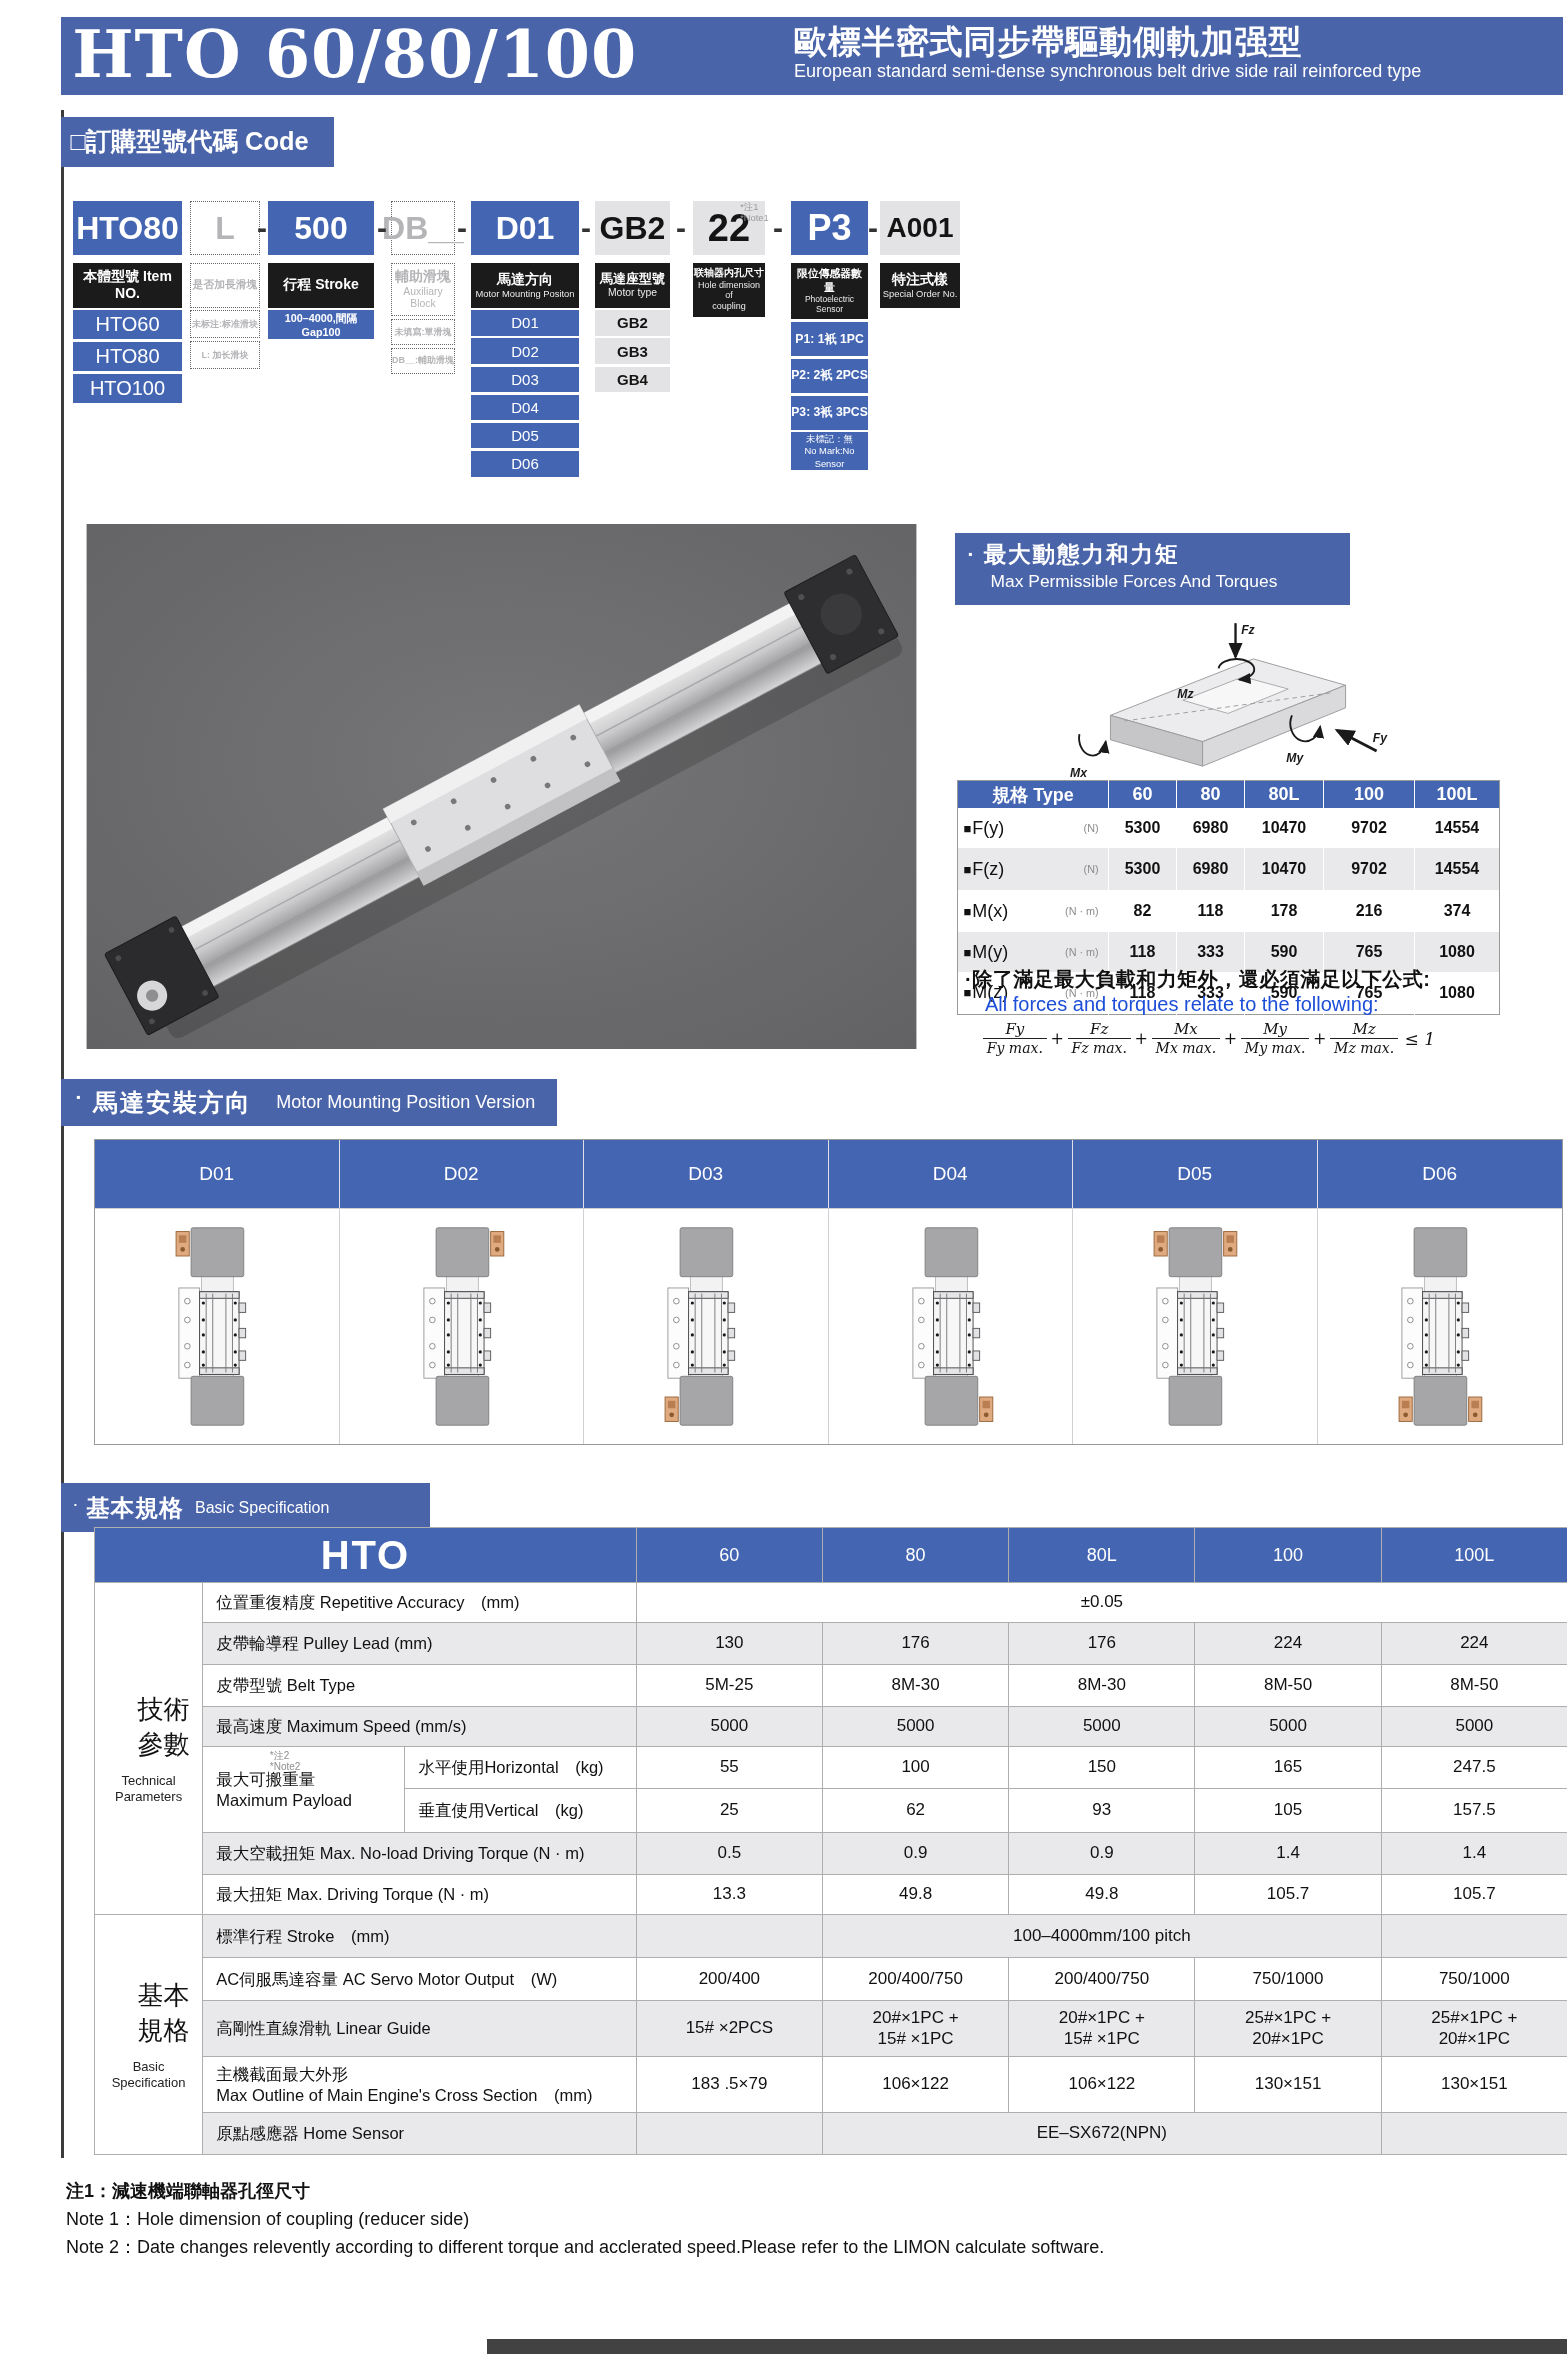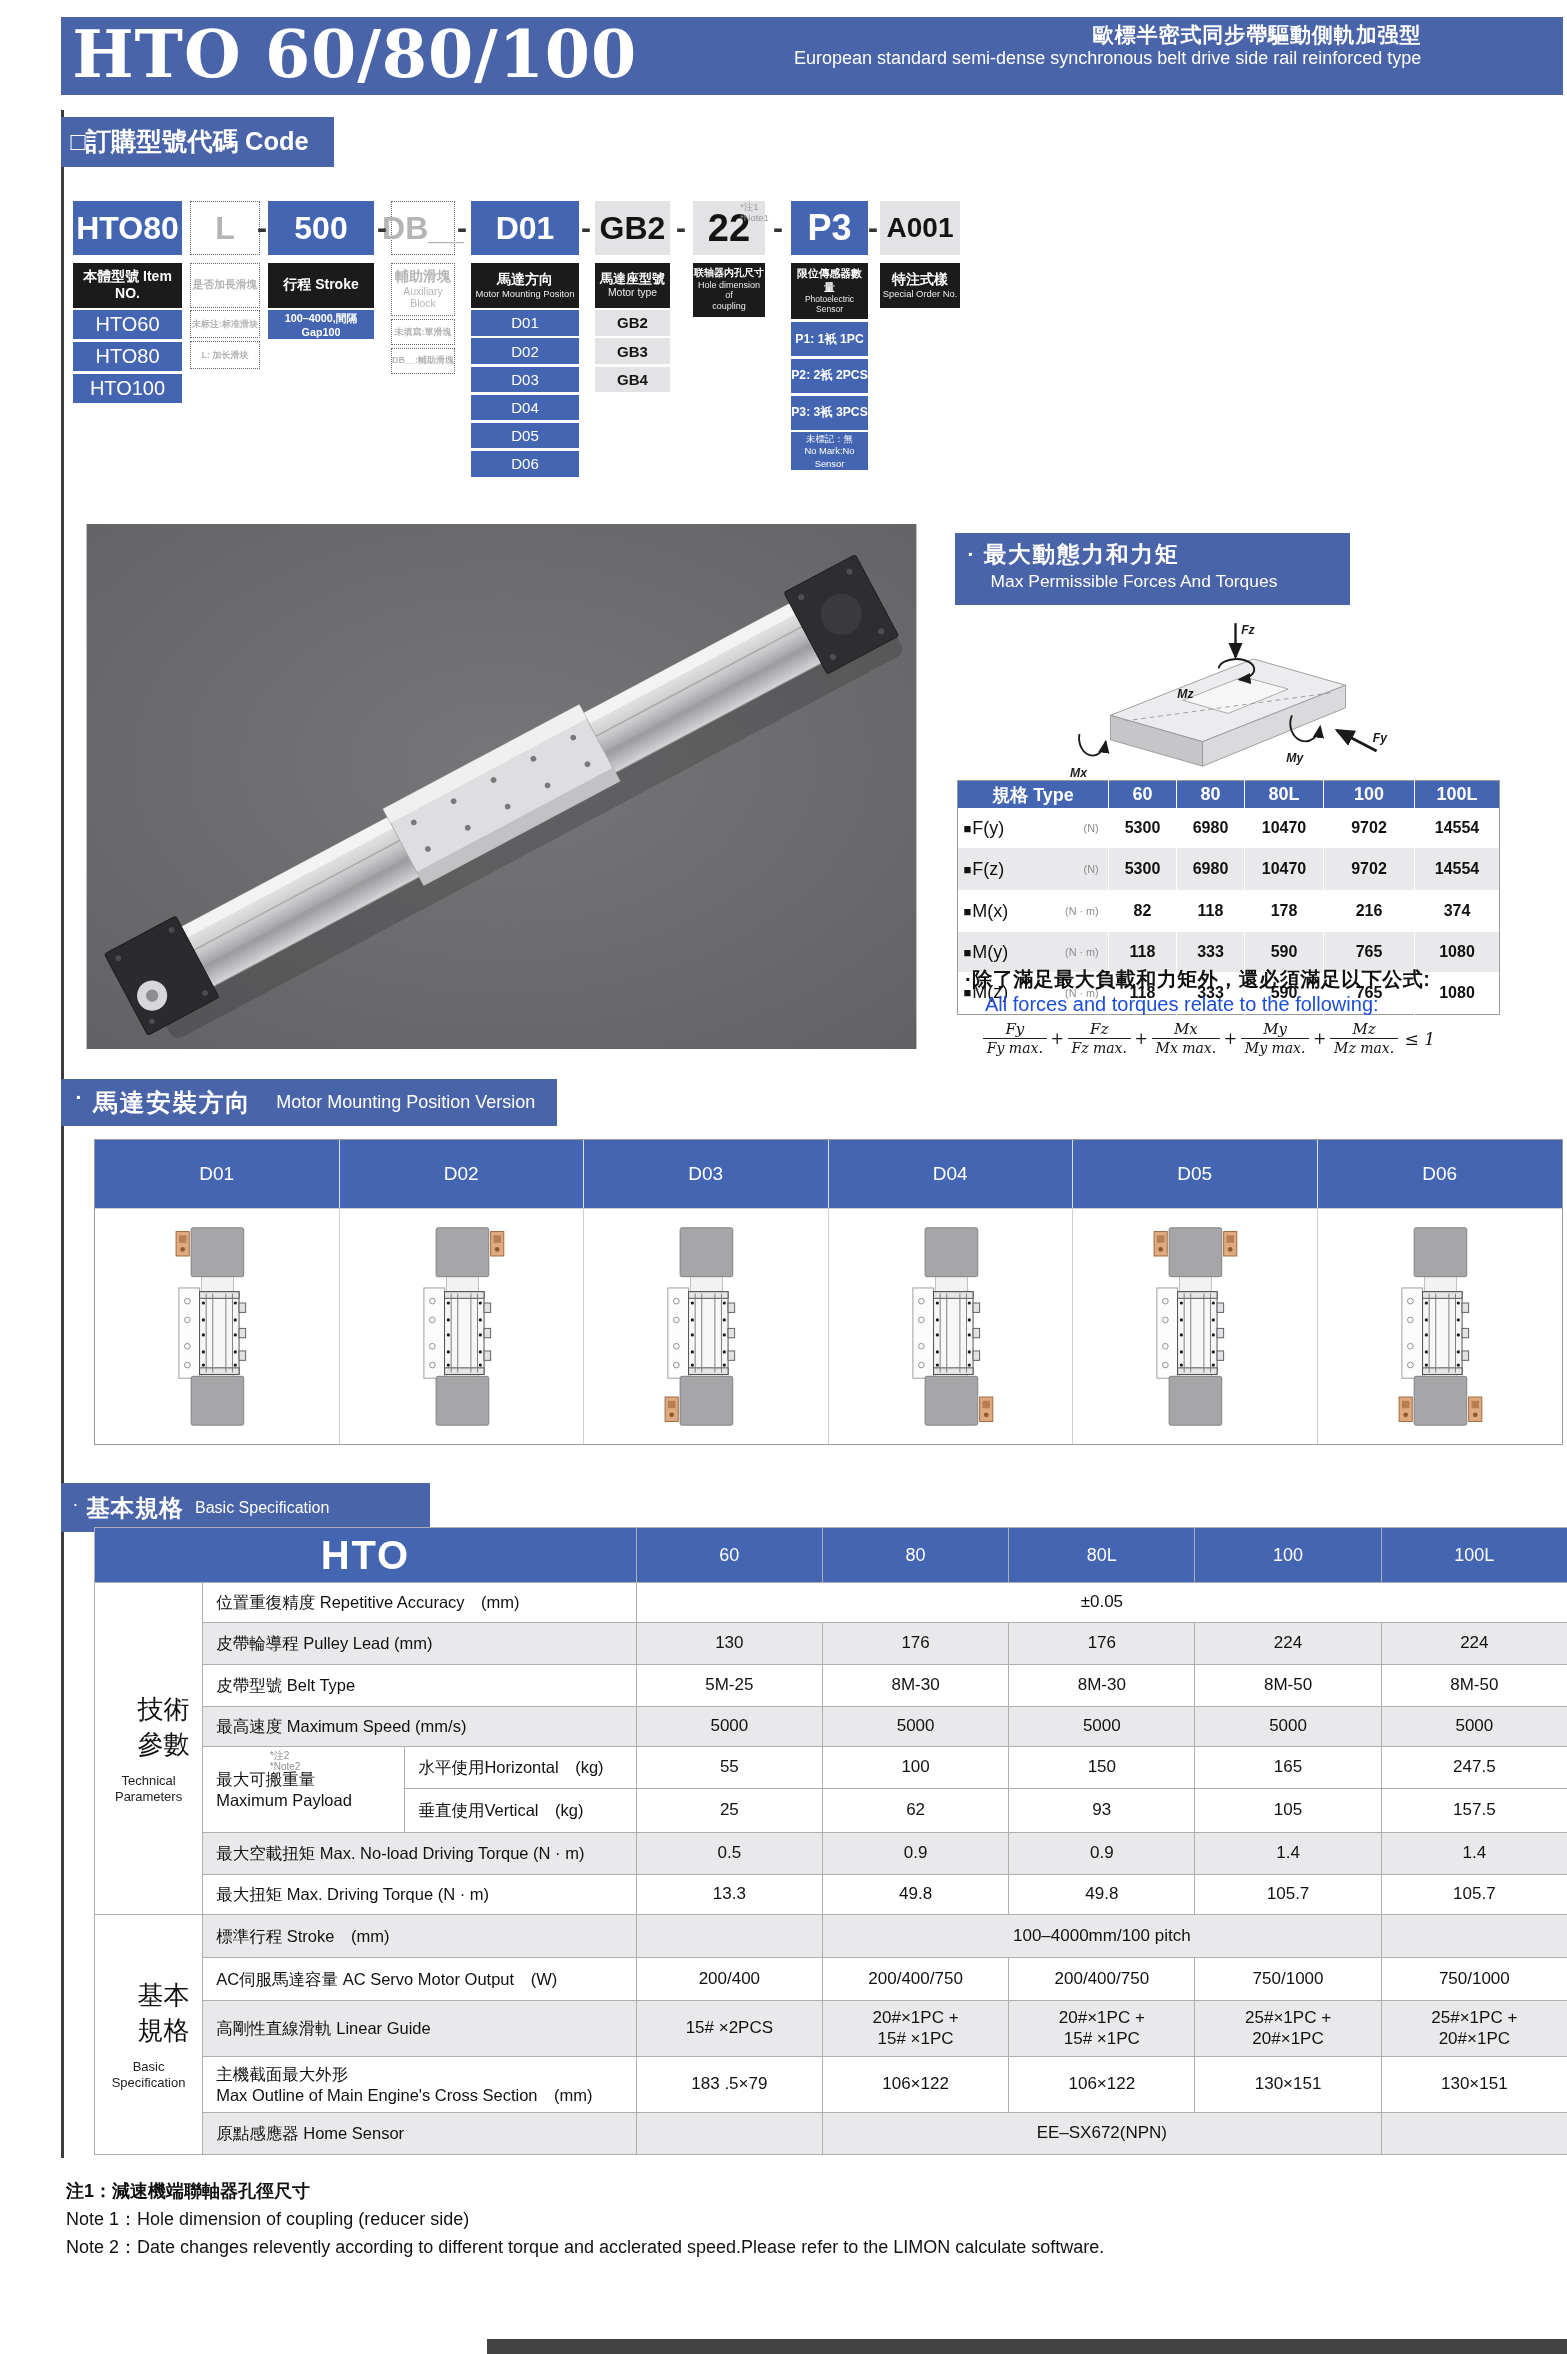--- a/index.html
+++ b/index.html
@@ -5,21 +5,21 @@
   html,body{margin:0;padding:0;background:#fff;}
   .page{position:relative;width:1568px;height:2354px;background:#fff;overflow:hidden;
         font-family:"Liberation Sans","DejaVu Sans",sans-serif;color:#111;margin-left:28px;}
   :root{--blue:#4a64a9;--blueCell:#4466b2;--ink:#1b1b1b;--grayBox:#e3e3e5;--shade:#e9e9eb;--dashTxt:#b5b5b8;}
 
   
   .top-banner{position:absolute;left:33px;top:17px;width:1502px;height:78px;background:var(--blue);}
   .brand-title{position:absolute;left:11.3px;top:-5.6px;color:#fff;font-family:"DejaVu Serif","Liberation Serif",serif;
                font-weight:bold;font-size:65px;letter-spacing:0.9px;line-height:87px;white-space:nowrap;}
   .brand-sub{position:absolute;left:733px;top:5.6px;color:#fff;}
-  .brand-sub .zh{font-size:21px;font-weight:bold;letter-spacing:0.9px;line-height:1.15;text-align:right;}
+  .brand-sub .zh{font-size:33px;font-weight:bold;letter-spacing:0.9px;line-height:1.15;}
   .brand-sub .en{font-size:18px;line-height:1.2;margin-top:0.9px;}
 
   .left-rule{position:absolute;left:33px;top:110px;width:2.8px;height:2048px;background:#3c3c3c;}
 
   
   .code-title-bar{position:absolute;left:33px;top:117px;width:273px;height:50px;background:var(--blue);
                   color:#ffffff;font-size:25.4px;font-weight:bold;display:flex;align-items:center;padding-left:9.4px;box-sizing:border-box;}
   #code-columns{position:absolute;left:0;top:201px;width:1568px;}
   .code-col{position:absolute;top:0;display:flex;flex-direction:column;}
   .c1{left:45px;width:109px}.c2{left:162px;width:70px}.c3{left:240px;width:106px}.c4{left:363px;width:64px}

